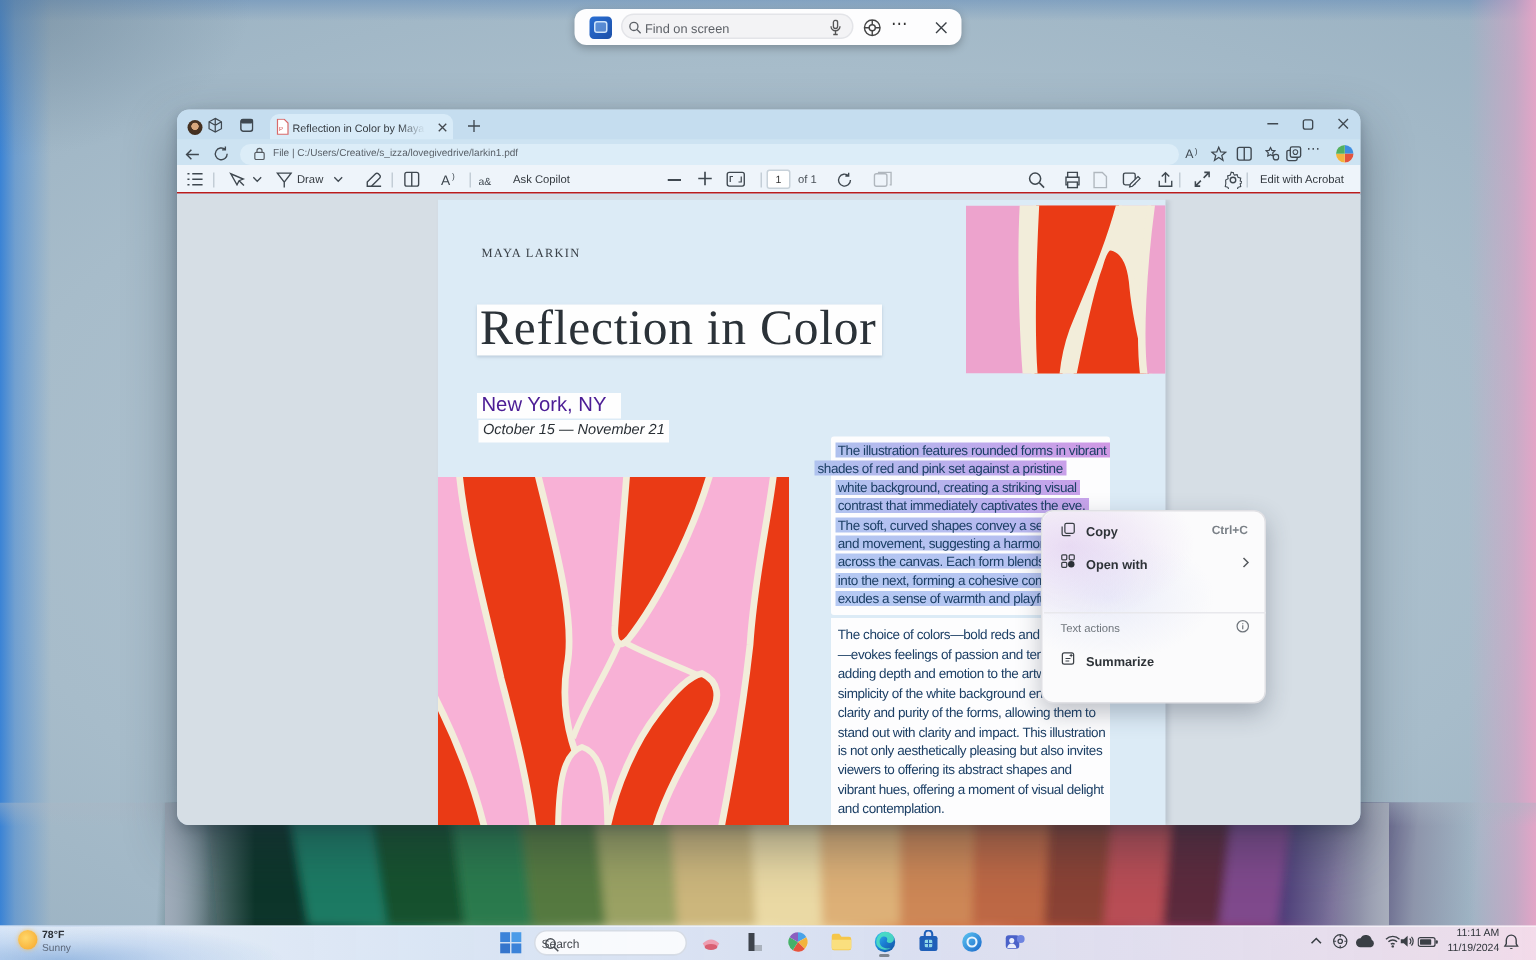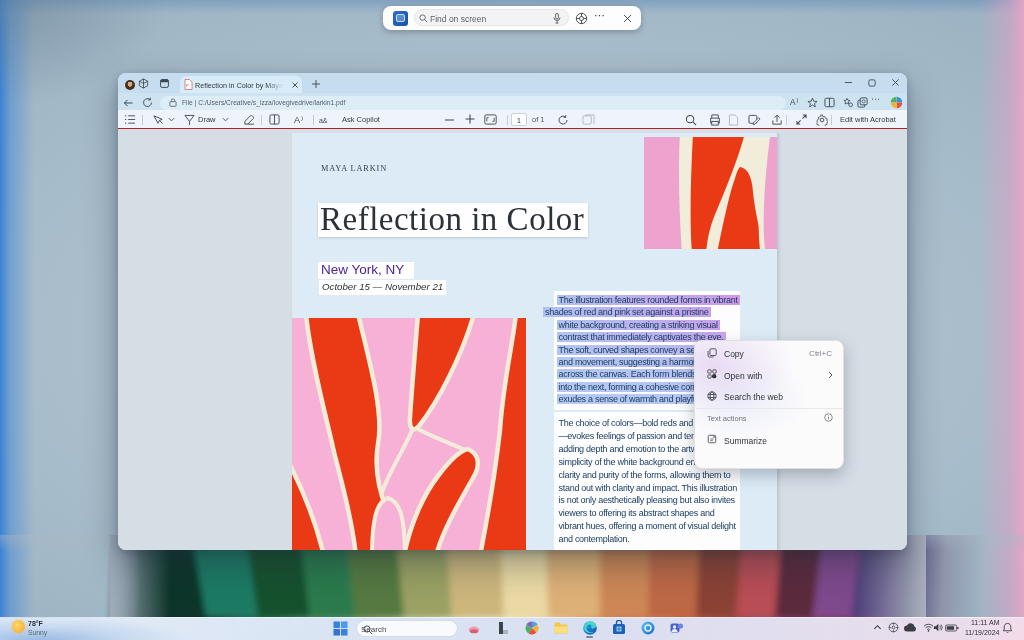--- a/index.html
+++ b/index.html
@@ -86,21 +86,21 @@
 #para2box { position:absolute; left:262px; top:279px; width:186px; height:138px; background:#fdfdfe; }
 .pl { position:absolute; left:4px; white-space:nowrap; font-size:9px; letter-spacing:-0.28px; color:#1c3f65; }
 .hl { padding:0 2px; margin-left:-2px; }
 
 #cmenu { position:absolute; left:694px; top:340px; width:150px; height:129px; background:#fbfbfc;
   border:1px solid #e0e0e4; border-radius:8px; box-shadow:0 6px 16px rgba(40,50,70,0.3);
   font-size:8.5px; color:#2e3338; }
 #cmenu .tint { position:absolute; inset:0; border-radius:8px;
   background:radial-gradient(ellipse 120px 70px at 12% 18%, rgba(205,170,230,0.38) 0%, rgba(205,170,230,0) 70%),
   radial-gradient(ellipse 100px 60px at 30% 45%, rgba(180,190,240,0.22) 0%, rgba(180,190,240,0) 70%); }
-#cmenu .item { position:absolute; left:0; width:100%; height:21px; }
+#cmenu .item { position:absolute; left:0; width:100%; height:21px;font-weight:bold; }
 #cmenu .item .ic { position:absolute; left:12px; top:5px; }
 #cmenu .item .lb { position:absolute; left:29px; top:6.5px; }
 #cmenu .item .sc { position:absolute; right:11px; top:6.5px; font-size:8px; color:#7a8087; }
 #cmenu .item .ch { position:absolute; right:10px; top:7px; }
 #cmenu .div { position:absolute; left:1px; width:148px; height:1px; background:#e8e8ec; }
 #cmenu .lab { position:absolute; left:12px; font-size:7.5px; color:#6e747b; }
 #cmenu .info { position:absolute; right:10px; }
 
 #taskbar { position:absolute; left:0; top:617px; width:1024px; height:23px;
   background:radial-gradient(ellipse 150px 26px at 40px 105%, rgba(100,150,210,0.6) 0%, rgba(120,165,220,0.25) 55%, rgba(120,165,220,0) 100%), linear-gradient(to right, rgba(235,242,252,0.92) 0%, rgba(225,235,250,0.88) 30%, rgba(228,232,250,0.82) 55%, rgba(238,228,244,0.86) 80%, rgba(246,225,238,0.9) 100%);
@@ -441,28 +441,20 @@
         <rect x="1" y="1" width="4" height="4" rx="0.8" fill="none" stroke="#3b4046" stroke-width="1"></rect>
         <rect x="7" y="1" width="4" height="4" rx="0.8" fill="none" stroke="#3b4046" stroke-width="1"></rect>
         <rect x="1" y="7" width="4" height="4" rx="0.8" fill="none" stroke="#3b4046" stroke-width="1"></rect>
         <circle cx="8.6" cy="8.6" r="2.6" fill="#2b3036"></circle>
       </svg>
     <span class="lb">Open with</span>
     <svg class="ch" width="5" height="8" viewBox="0 0 5 8">
         <path d="M1 1 L4 4 L1 7" fill="none" stroke="#55595e" stroke-width="1"></path>
       </svg>
   </div>
-  <div class="item" style="top:44.5px">
-    <svg class="ic" width="10" height="10" viewBox="0 0 12 12">
-        <circle cx="6" cy="6" r="5" fill="none" stroke="#3b4046" stroke-width="1"></circle>
-        <ellipse cx="6" cy="6" rx="2.3" ry="5" fill="none" stroke="#3b4046" stroke-width="1"></ellipse>
-        <path d="M1.2 4.2 H10.8 M1.2 7.8 H10.8" stroke="#3b4046" stroke-width="1"></path>
-      </svg>
-    <span class="lb">Search the web</span>
-  </div>
   <div class="div" style="top:66.5px"></div>
   <div class="lab" style="top:72.5px">Text actions</div>
   <svg class="info" style="top:71.5px" width="9" height="9" viewBox="0 0 10 10">
       <circle cx="5" cy="5" r="4.2" fill="none" stroke="#6e747b" stroke-width="0.9"></circle>
       <path d="M5 4.2 V7.2 M5 2.8 V3.6" stroke="#6e747b" stroke-width="0.9"></path>
     </svg>
   <div class="item" style="top:88px">
     <svg class="ic" width="10" height="10" viewBox="0 0 12 12">
         <rect x="1.5" y="1.5" width="9" height="9" rx="1.5" fill="none" stroke="#3b4046" stroke-width="1"></rect>
         <path d="M4 6 H8 M4 8 H7" stroke="#3b4046" stroke-width="0.9"></path>

